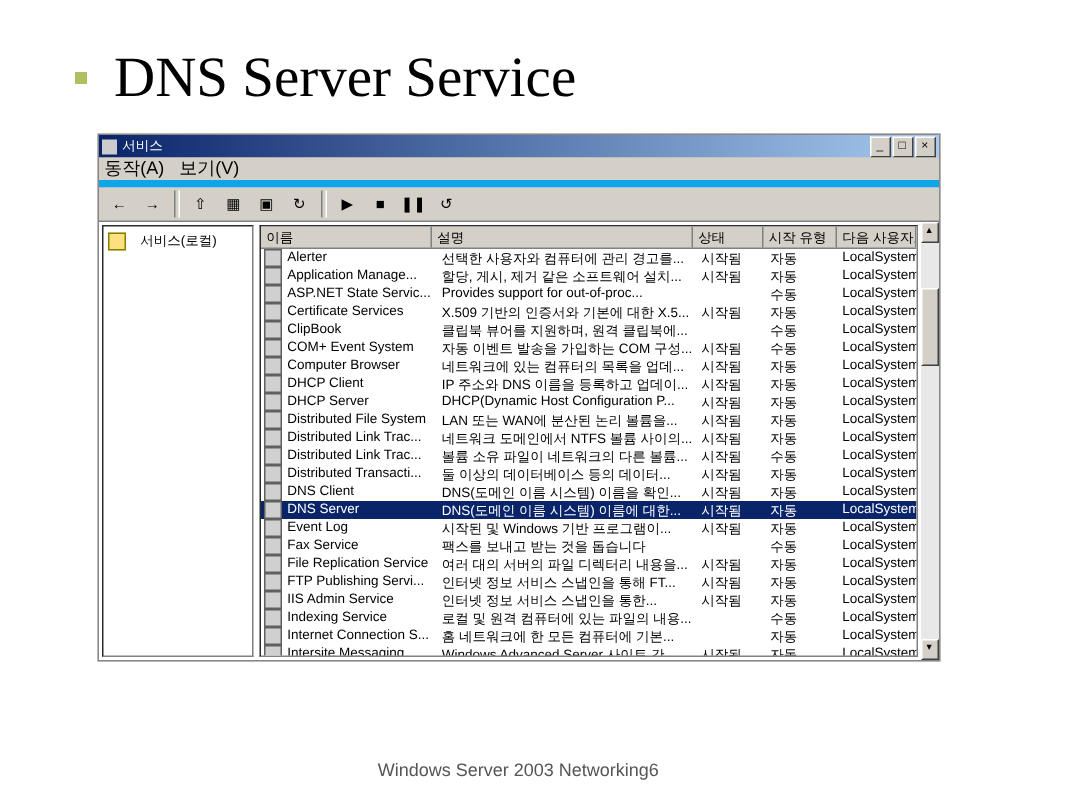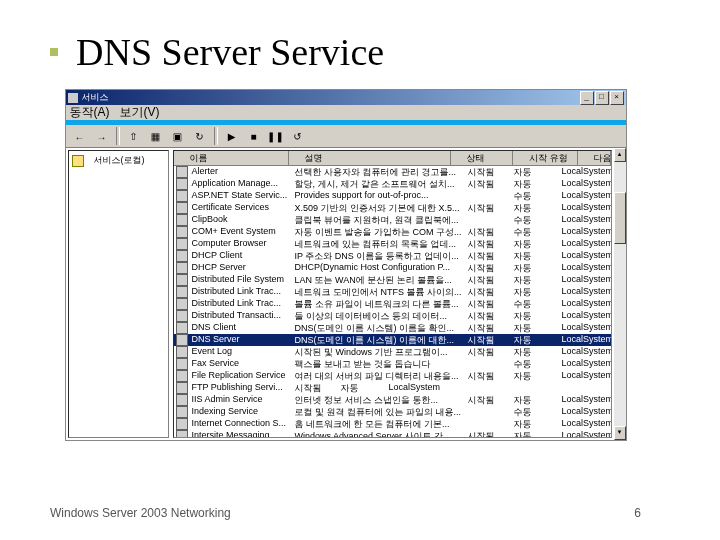--- a/index.html
+++ b/index.html
@@ -17,41 +17,41 @@
 .menuitem{cursor:default}
 .toolbar{height:22px;background:#D4D0C8;display:flex;align-items:center;padding:0 4px;gap:2px;border-bottom:1px solid #808080}
 .tool-btn{width:18px;height:18px;border:1px solid #D4D0C8;display:flex;align-items:center;justify-content:center;font-size:10px}
 .tool-sep{width:2px;height:18px;border-left:1px solid #808080;border-right:1px solid #fff;margin:0 2px}
 .main{flex:1;display:flex;background:#fff;overflow:hidden}
 .tree{width:95px;background:#fff;border:1px inset #808080;margin:2px;padding:2px;font-size:9px}
 .tree-item{display:flex;align-items:center;gap:10px;padding:1px}
 .tree-icon{width:10px;height:10px;display:inline-block;background:#FFE080;border:1px solid #808000}
 .list-wrap{flex:1;display:flex;flex-direction:column;margin:2px;border:1px inset #808080;background:#fff;overflow:hidden}
 .list-header{display:flex;background:#D4D0C8;border-bottom:1px solid #808080;font-size:9px;height:14px}
-.col{border-right:1px solid #808080;padding:1px 16px;overflow:hidden;white-space:nowrap}
+.col{border-right:1px solid #808080;padding:1px 4px;overflow:hidden;white-space:nowrap}
 .col-name{width:105px}
 .col-desc{width:165px}
 .col-status{width:38px}
 .col-type{width:40px}
 .col-logon{flex:1}
 .list-body{flex:1;overflow:hidden;position:relative}
 .row{display:flex;font-size:9px;height:12px;align-items:flex-start}
 .row.selected{background:#0A246A;color:#fff}
 .row .cell{overflow:hidden;white-space:nowrap;text-overflow:clip;padding:0 4px}
 .row .svc-icon{width:10px;height:10px;margin-left:2px;display:inline-block;background:#D0D0D0;border:1px solid #606060;flex-shrink:0}
 .c-name{width:95px}
 .c-desc{width:165px}
 .c-status{width:38px}
 .c-type{width:40px}
 .c-logon{flex:1}
 .scrollbar-v{width:12px;background:#D4D0C8;display:flex;flex-direction:column}
 .sb-btn{height:12px;background:#D4D0C8;border:1px solid #fff;border-right-color:#404040;border-bottom-color:#404040;font-size:7px;text-align:center;line-height:10px}
 .sb-track{flex:1;background:#E8E8E8;position:relative}
 .sb-thumb{position:absolute;top:30px;left:0;right:0;height:50px;background:#D4D0C8;border:1px solid #fff;border-right-color:#404040;border-bottom-color:#404040}
-.footer{position:absolute;bottom:20px;left:50px;right:50px;display:flex;justify-content:space-between;font-family:Verdana,sans-serif;font-size:12px;color:#555}
+.footer{position:absolute;bottom:20px;left:50px;right:50px;display:flex;justify-content:center;font-family:Verdana,sans-serif;font-size:12px;color:#555}
 </style>
 </head>
 <body>
 
 <div class="slide">
   <div class="title-wrap">
     <div class="bullet"></div>
     <h1>DNS Server Service</h1>
   </div>
 
@@ -239,20 +239,21 @@
               <span class="svc-icon"></span>
               <span class="cell c-name">File Replication Service</span>
               <span class="cell c-desc">여러 대의 서버의 파일 디렉터리 내용을...</span>
               <span class="cell c-status">시작됨</span>
               <span class="cell c-type">자동</span>
               <span class="cell c-logon">LocalSystem</span>
             </div>
             <div class="row">
               <span class="svc-icon"></span>
               <span class="cell c-name">FTP Publishing Servi...</span>
+              <span class="cell c-desc">인터넷 정보 서비스 스냅인을 통해 FT...</span>
               <span class="cell c-status">시작됨</span>
               <span class="cell c-type">자동</span>
               <span class="cell c-logon">LocalSystem</span>
             </div>
             <div class="row">
               <span class="svc-icon"></span>
               <span class="cell c-name">IIS Admin Service</span>
               <span class="cell c-desc">인터넷 정보 서비스 스냅인을 통한...</span>
               <span class="cell c-status">시작됨</span>
               <span class="cell c-type">자동</span>

